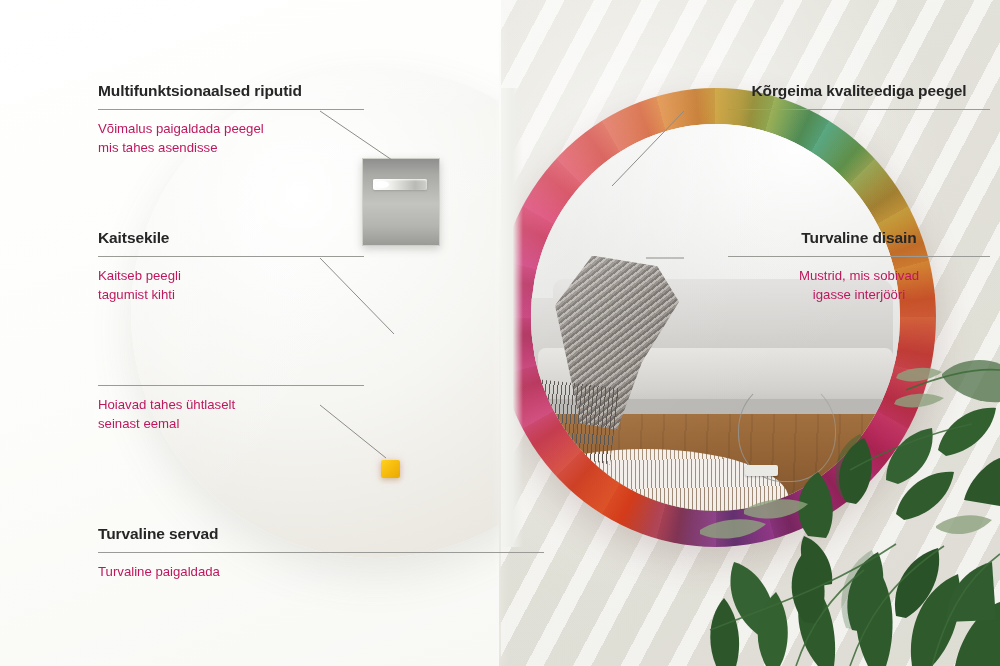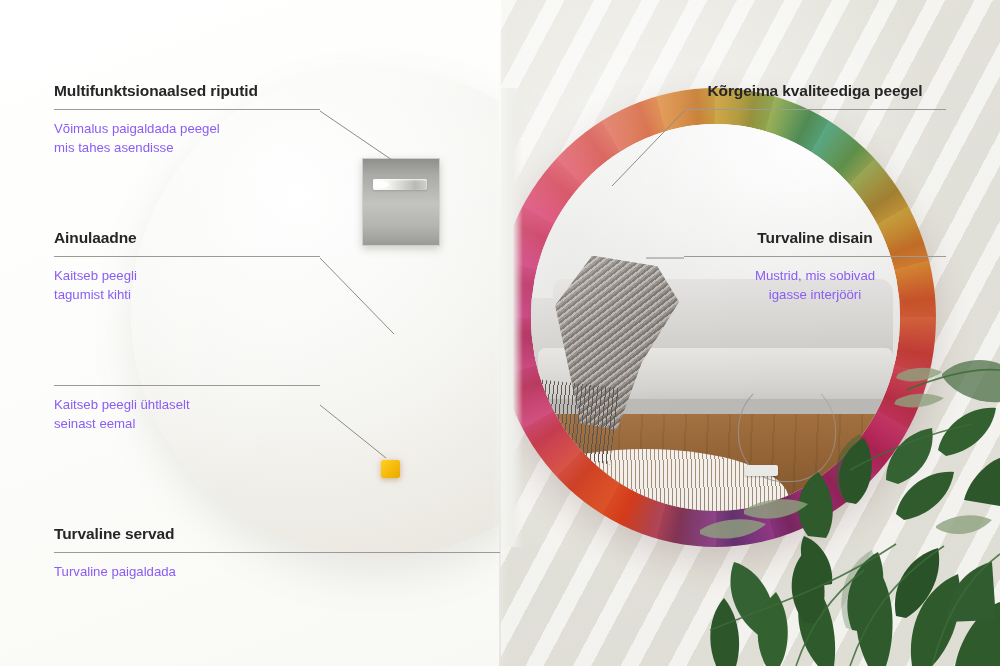--- a/index.html
+++ b/index.html
@@ -215,30 +215,30 @@
     position:absolute;left:581px;top:175px;width:56px;height:72px;
     border:1px solid rgba(196,194,188,.9);
     background:linear-gradient(150deg,rgba(255,255,255,.55),rgba(240,239,234,.35));
   }
   .wall-art svg{position:absolute;inset:0;}
 
   
   .plant{position:absolute;left:700px;top:330px;width:300px;height:336px;overflow:hidden;}
 
   
-  .callout{position:absolute;}
+  .callout{position:absolute;margin-left:44px;}
   .callout .title{
     font-size:15.5px;font-weight:bold;color:#262626;letter-spacing:-.1px;
     white-space:nowrap;
   }
   .callout .rule{
     height:1px;background:#9a9a96;margin-top:9px;
   }
   .callout .desc{
-    margin-top:10px;font-size:13.2px;line-height:18.5px;color:#8b5cf6;
+    margin-top:10px;font-size:13.2px;line-height:18.5px;color:#be185d;
     white-space:pre-line;
   }
   .callout.right .title,.callout.right .desc{text-align:center;}
 
   
   .leaders{position:absolute;left:0;top:0;width:1000px;height:666px;pointer-events:none;}
 </style>
 </head>
 <body>
 
@@ -346,29 +346,29 @@
   </svg>
 
   <div class="callout left" style="left:54px;top:82px;width:266px;">
     <div class="title">Multifunktsionaalsed riputid</div>
     <div class="rule"></div>
     <div class="desc">Võimalus paigaldada peegel
 mis tahes asendisse</div>
   </div>
 
   <div class="callout left" style="left:54px;top:229px;width:266px;">
-    <div class="title">Ainulaadne</div>
+    <div class="title">Kaitsekile</div>
     <div class="rule"></div>
     <div class="desc">Kaitseb peegli
 tagumist kihti</div>
   </div>
 
   <div class="callout left" style="left:54px;top:376px;width:266px;">
     <div class="rule"></div>
-    <div class="desc">Kaitseb peegli ühtlaselt
+    <div class="desc">Hoiavad tahes ühtlaselt
 seinast eemal</div>
   </div>
 
   <div class="callout left" style="left:54px;top:525px;width:446px;">
     <div class="title">Turvaline servad</div>
     <div class="rule"></div>
     <div class="desc">Turvaline paigaldada</div>
   </div>
 
   <div class="callout right" style="left:684px;top:82px;width:262px;">

